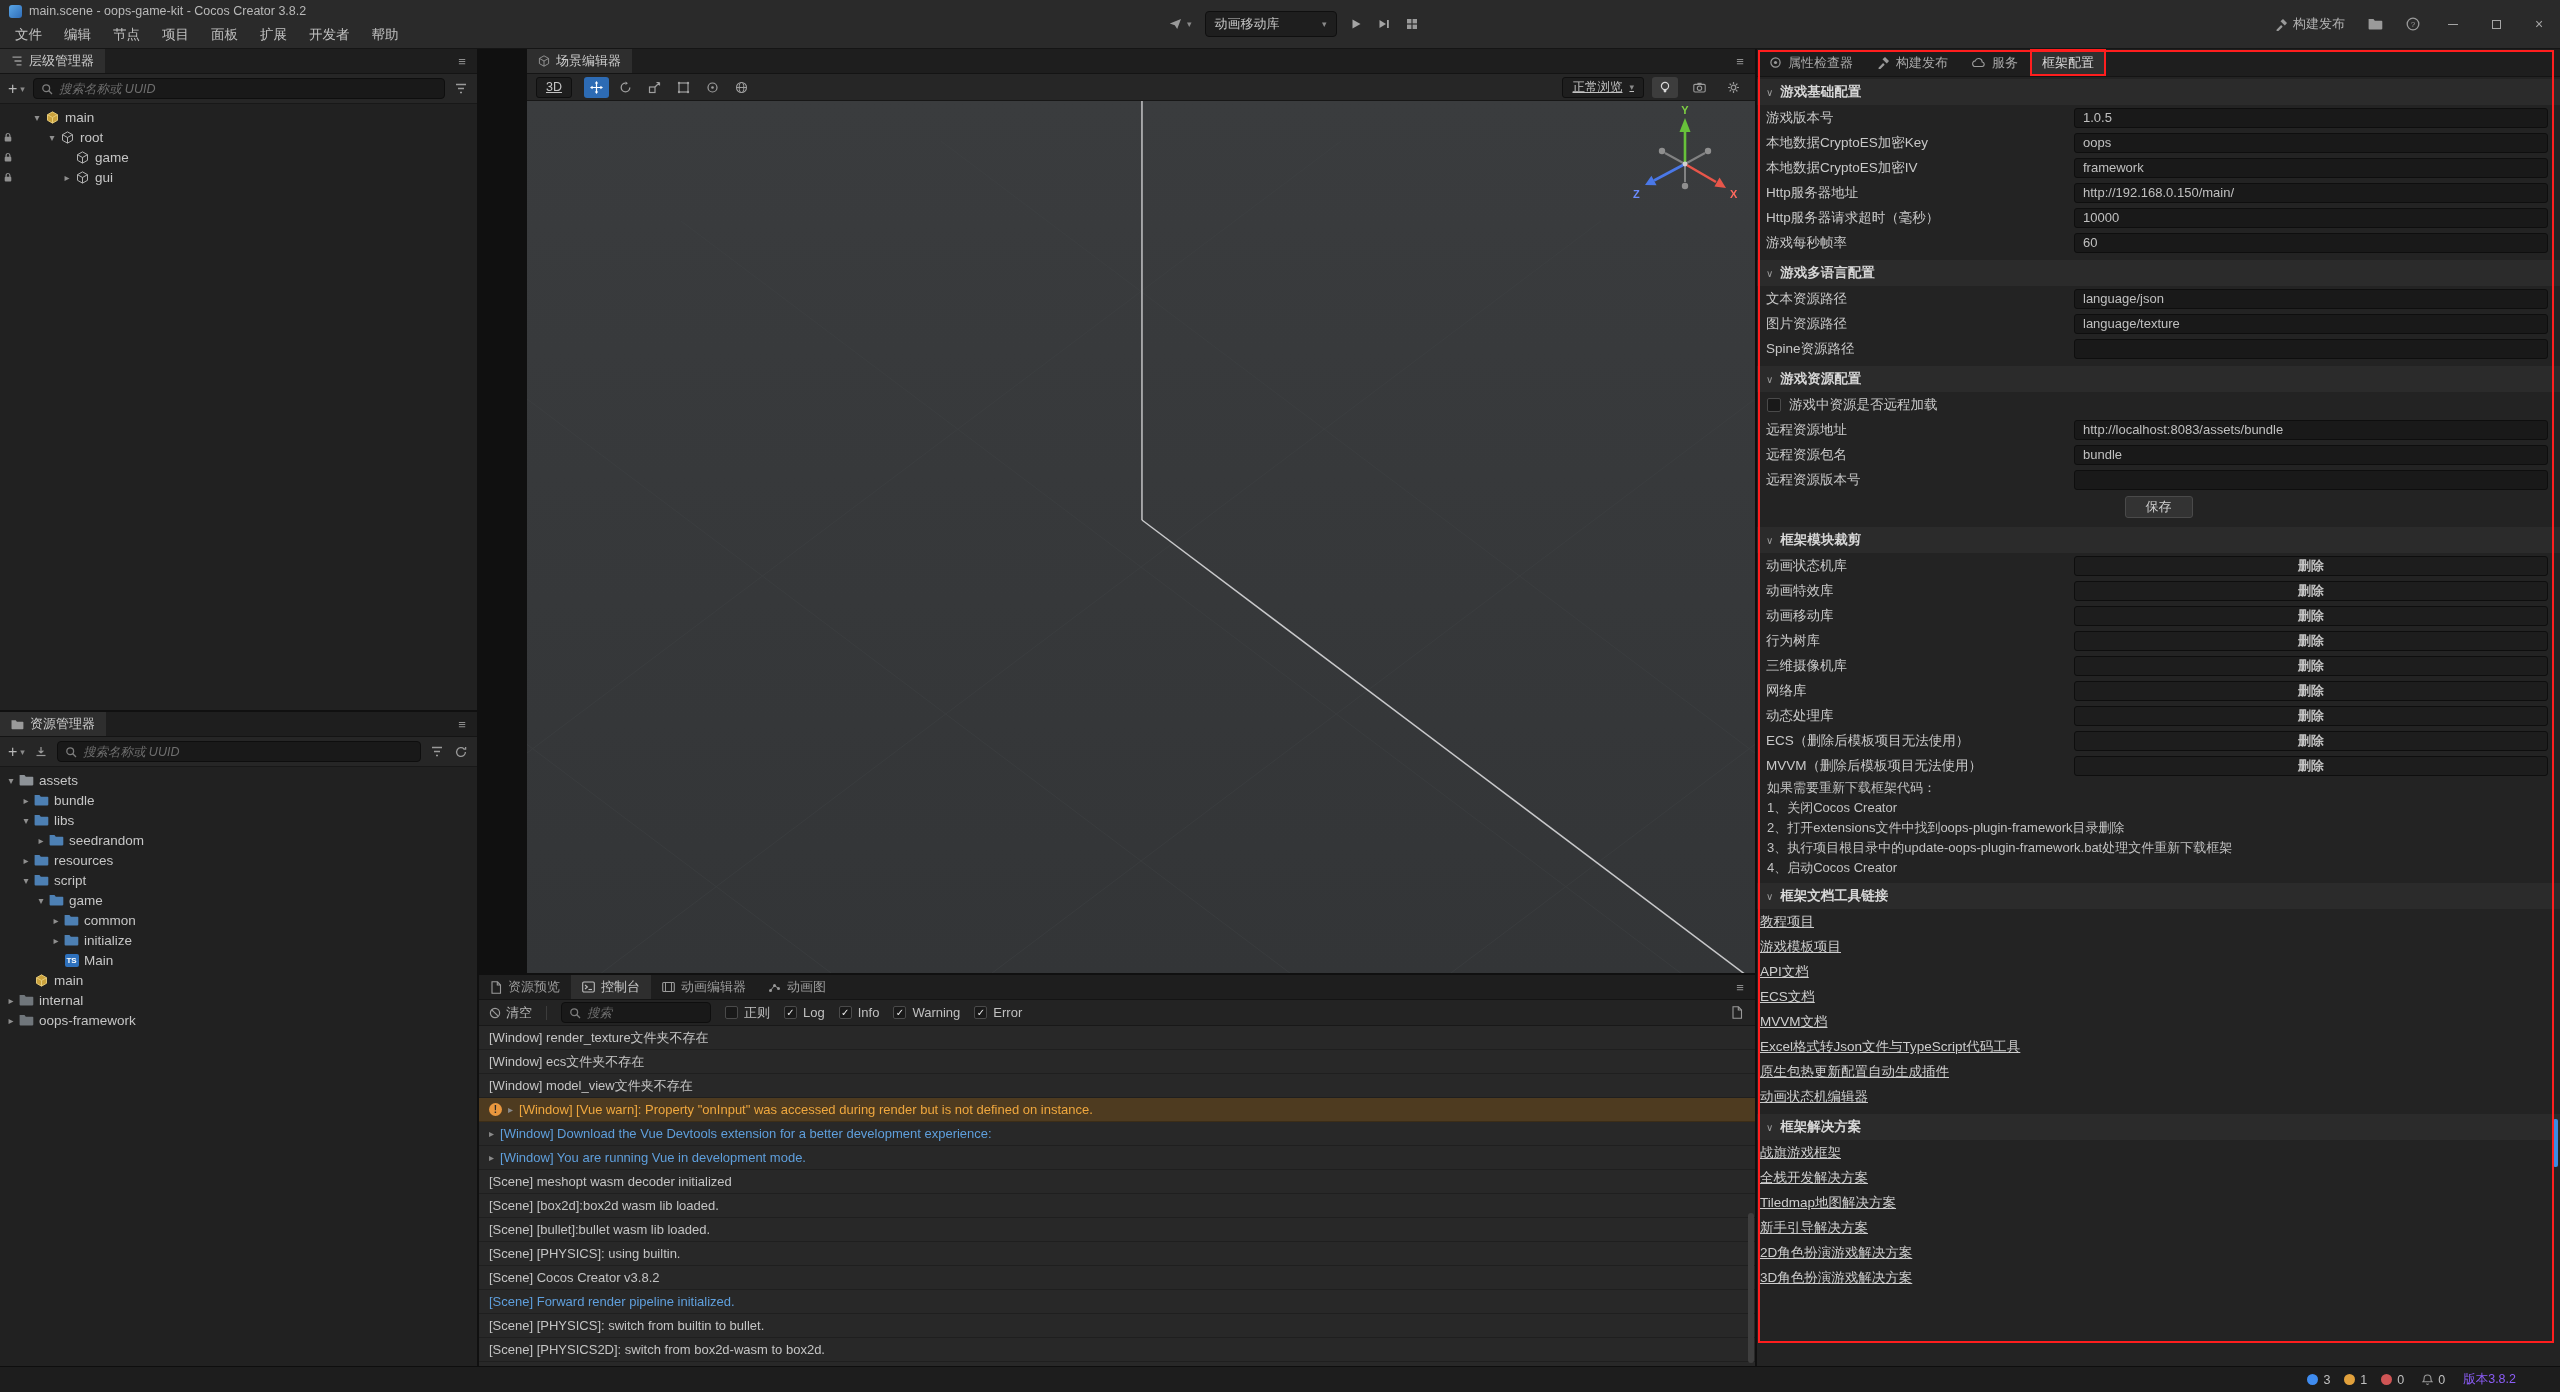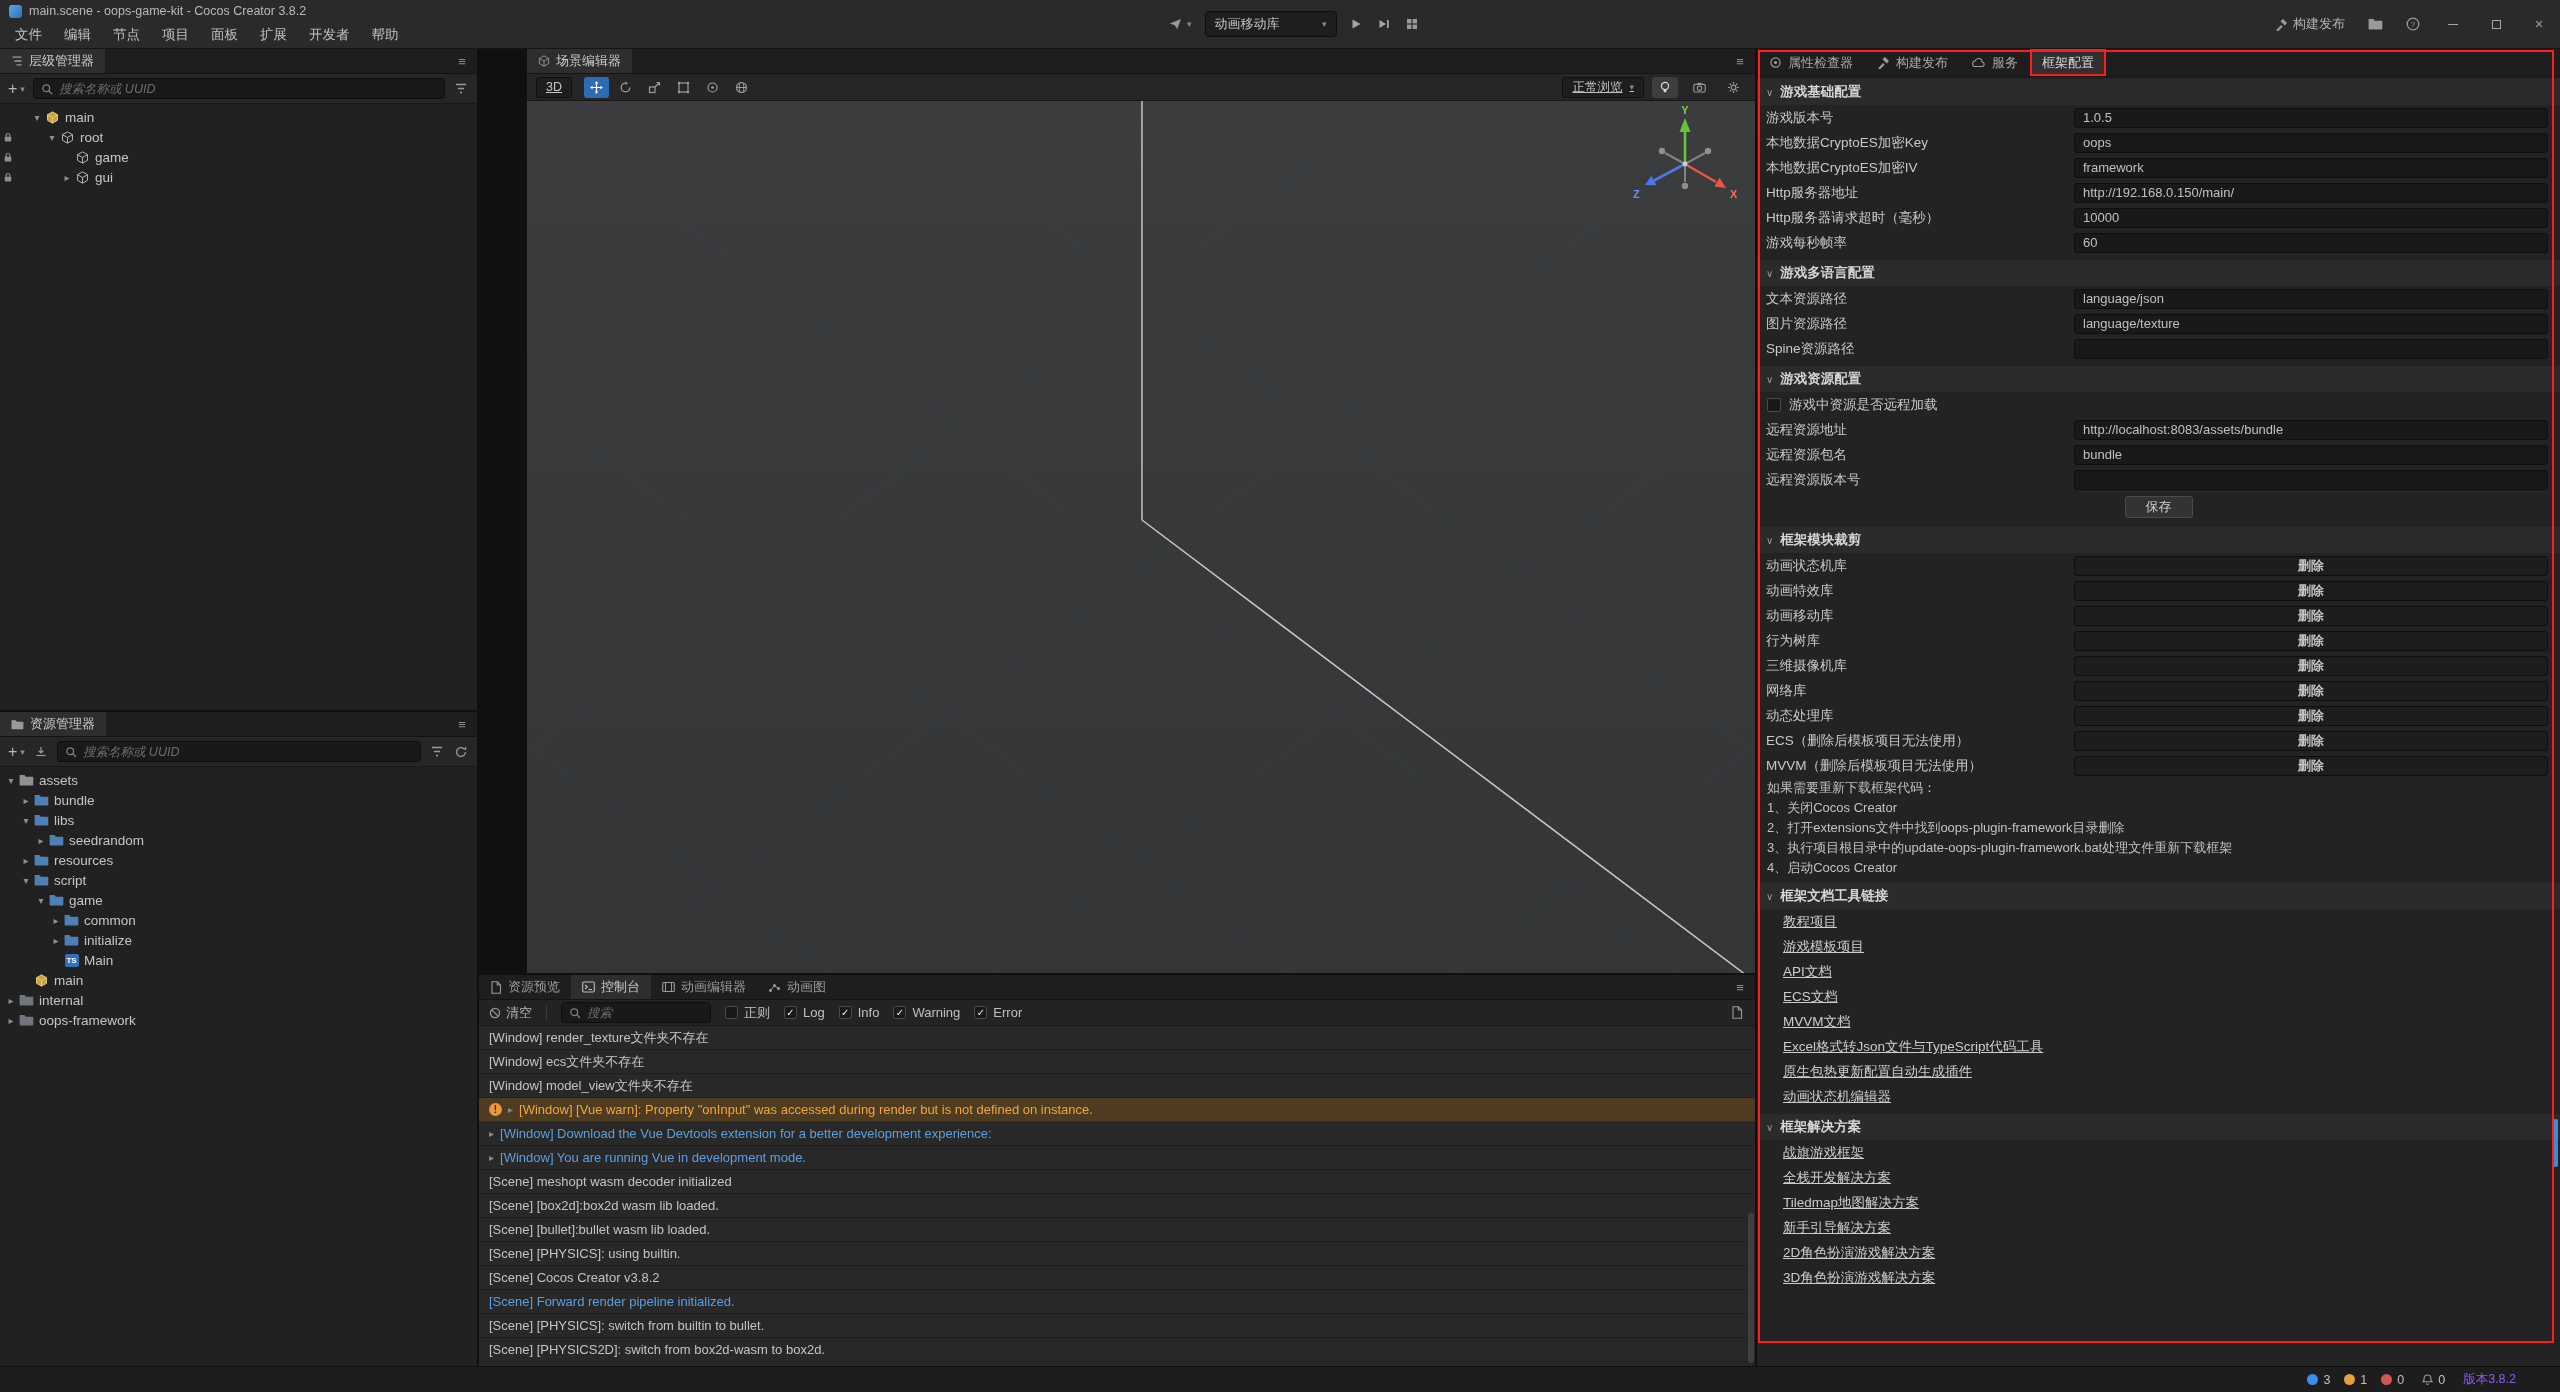--- a/index.html
+++ b/index.html
@@ -100,21 +100,21 @@
   .f-row{height:25px;display:flex;align-items:center;padding:0 12px 0 9px;gap:32px;}
   .f-label{flex:0 0 276px;font-size:13.5px;color:#c8c8c8;overflow:hidden;white-space:nowrap;}
   .f-input{flex:1;height:20px;background:#191919;border:1px solid #0e0e0e;border-radius:3px;color:#c0c0c0;font-size:13px;padding:0 8px;outline:none;font-family:inherit;}
   .del-btn{flex:1;height:20px;background:#1d1d1d;border:1px solid #0e0e0e;border-radius:3px;color:#c3c3c3;font-size:13px;font-family:inherit;font-weight:bold;}
   .cb-row{height:25px;display:flex;align-items:center;gap:8px;padding-left:10px;}
   .cb-box{width:14px;height:14px;background:#191919;border:1px solid #4a4a4a;border-radius:2px;}
   .cb-label{font-size:13.5px;color:#c8c8c8;}
   .btn-row{height:30px;display:flex;align-items:center;justify-content:center;}
   .save-btn{height:22px;padding:0 20px;background:#333333;border:1px solid #4a4a4a;border-radius:3px;color:#d0d0d0;font-size:13px;font-family:inherit;}
   .note-row{height:20px;line-height:20px;padding-left:10px;font-size:13px;color:#c2c2c2;white-space:nowrap;}
-  .link-row{display:block;height:25px;line-height:25px;margin-left:26px;font-size:13.5px;color:#cdcdcd;text-decoration:underline;width:max-content;cursor:pointer;}
+  .link-row{display:block;height:25px;line-height:25px;margin-left:3px;font-size:13.5px;color:#cdcdcd;text-decoration:underline;width:max-content;cursor:pointer;}
   #insp-scrollthumb{position:absolute;right:2px;top:1070px;width:5px;height:48px;background:#3e8ce0;border-radius:2px;z-index:70;}
   #annot-panel{position:absolute;left:1px;top:1px;width:796px;height:1293px;border:2.5px solid #ff1e1e;z-index:80;pointer-events:none;}
 
   
   #statusbar{flex:0 0 26px;background:#1d1d1d;border-top:1px solid #0e0e0e;display:flex;align-items:center;justify-content:flex-end;gap:18px;padding-right:44px;font-size:12.5px;}
   .sb-item{display:flex;align-items:center;gap:5px;color:#c0c0c0;}
   .sb-dot{width:11px;height:11px;border-radius:50%;}
   .sb-version{color:#8b5cf6;}
 </style>
 </head>

